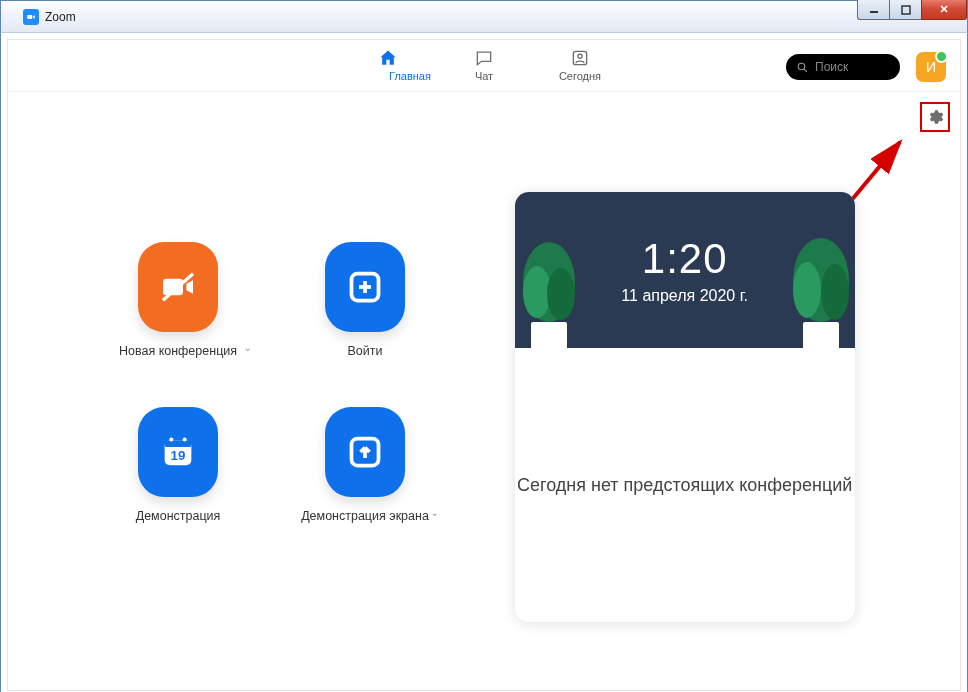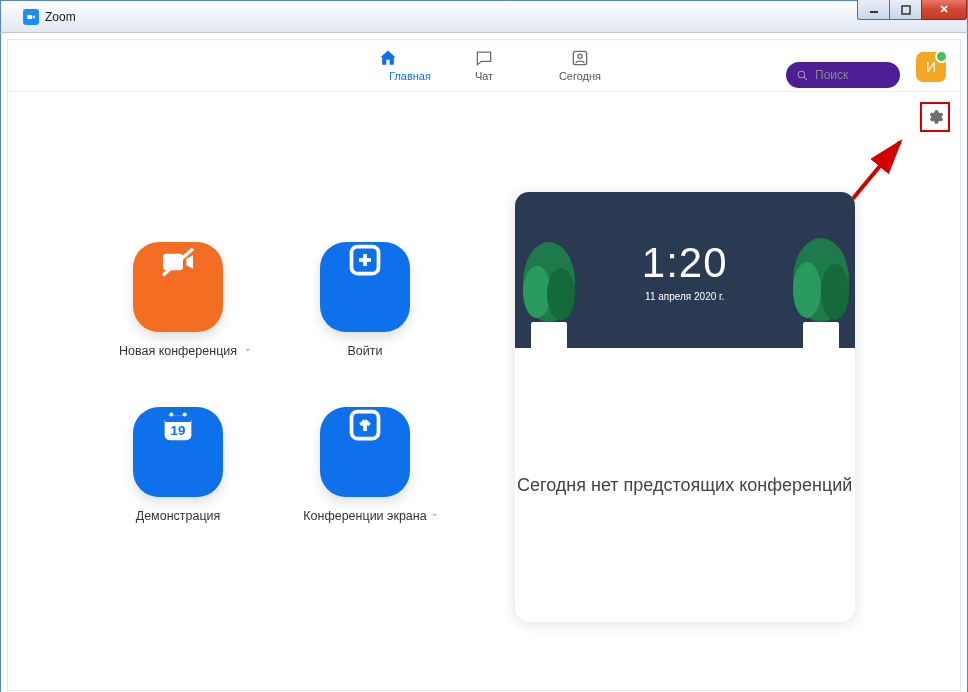--- a/index.html
+++ b/index.html
@@ -23,40 +23,40 @@
 
   
   .topnav { height: 52px; display: flex; align-items: center; justify-content: center; position: relative; border-bottom: 1px solid #f0f0f0; }
   .tabs { display: flex; gap: 18px; }
   .tab { display: flex; flex-direction: column; align-items: center; width: 78px; cursor: pointer; }
   .tab .ticon { height: 22px; display:flex; align-items:center; justify-content:center; }
   .tab .tlabel { font-size: 11px; color: #555; margin-top: 1px; }
   .tab.active .tlabel { color: #0e71eb; padding-left: 44px; }
   .tab.active { border-bottom: 2px solid transparent; }
 
-  .search { position: absolute; right: 60px; top: 22px; width: 114px; height: 26px; background: #4c1d95; border-radius: 13px; display: flex; align-items: center; padding: 0 10px; gap:6px; color:#888; font-size: 12px; }
+  .search { position: absolute; right: 60px; top: 14px; width: 114px; height: 26px; background: #000000; border-radius: 13px; display: flex; align-items: center; padding: 0 10px; gap:6px; color:#888; font-size: 12px; }
   .avatar { position: absolute; right: 14px; top: 12px; width: 30px; height: 30px; border-radius: 7px; background: #f5a623; color:#fff; display:flex; align-items:center; justify-content:center; font-size:14px; }
   .avatar::after { content:""; position:absolute; top:-2px; right:-2px; width:9px; height:9px; background:#3ec45a; border:2px solid #fff; border-radius:50%; }
 
   
   .main { flex:1; display:flex; padding: 10px 30px 20px 30px; position:relative; }
   .left { width: 45%; padding-top: 140px; padding-left: 70px; }
   .grid { display:grid; grid-template-columns: 140px 140px; column-gap: 20px; row-gap: 40px; gap: 47px; }
   .action { display:flex; flex-direction:column; align-items:center; position:relative; }
-  .bigbtn { width: 90px; height: 90px; border-radius: 26px; display:flex; align-items:flex-start; justify-content:center; box-shadow: 0 6px 12px rgba(0,0,0,0.12); }
+  .bigbtn { width: 80px; height: 90px; border-radius: 26px; display:flex; align-items:center; justify-content:center; box-shadow: 0 6px 12px rgba(0,0,0,0.12); }
   .bigbtn.orange { background:#f26d21; }
   .bigbtn.blue { background:#0e71eb; }
   .action .albl { font-size: 12.5px; color:#333; text-align:center; margin-top:12px; line-height:1.25; }
   .chev { position:absolute; right:-4px; top:100px; color:#999; font-size:10px; }
 
   .right { flex:1; display:flex; justify-content:center; padding-top: 90px; }
   .card { width: 340px; height: 430px; border-radius: 14px; box-shadow: 0 2px 14px rgba(0,0,0,0.12); overflow:hidden; display:flex; flex-direction:column; background:#fff; }
   .banner { height: 156px; background: #2a3a52; position:relative; display:flex; flex-direction:column; align-items:center; justify-content:center; color:#fff; overflow:hidden; }
   .banner .time { font-size: 42px; font-weight: 300; letter-spacing:1px; }
-  .banner .date { font-size: 10px; margin-top:4px;text-align:right; }
+  .banner .date { font-size: 16px; margin-top:4px;text-align:right; }
   .plant { position:absolute; }
   .plant.l { left:-6px; bottom:-4px; }
   .plant.r { right:-6px; bottom:-4px; }
   .card-body { flex:1; display:flex; align-items:center; justify-content:center; }
   .empty { font-size: 18px; color:#444; }
 
   
   .gear-wrap { position:absolute; right: 10px; top: 62px; width:30px; height:30px; border:2px solid #d40000; display:flex; align-items:center; justify-content:center; background:#fff; }
   .gear-wrap svg { color:#6e6e6e; }
 
@@ -193,21 +193,21 @@
             <span class="albl">Демонстрация</span>
           </div>
 
           <div class="action">
             <div class="bigbtn blue">
               <svg width="36" height="36" viewBox="0 0 24 24" fill="none" stroke="#fff" stroke-width="2.5">
                   <rect x="3" y="3" width="18" height="18" rx="4"></rect>
                   <path d="M12 16V9m0 0l-3 3m3-3l3 3"></path>
                 </svg>
             </div>
-            <span class="albl">Конференции экрана</span>
+            <span class="albl">Демонстрация экрана</span>
             <span class="chev">⌄</span>
           </div>
         </div>
       </div>
 
       <div class="right">
         <div class="card">
           <div class="banner">
             <svg class="plant l" width="80" height="130">
               <rect x="22" y="100" width="36" height="30" fill="#fff" rx="2"></rect>

